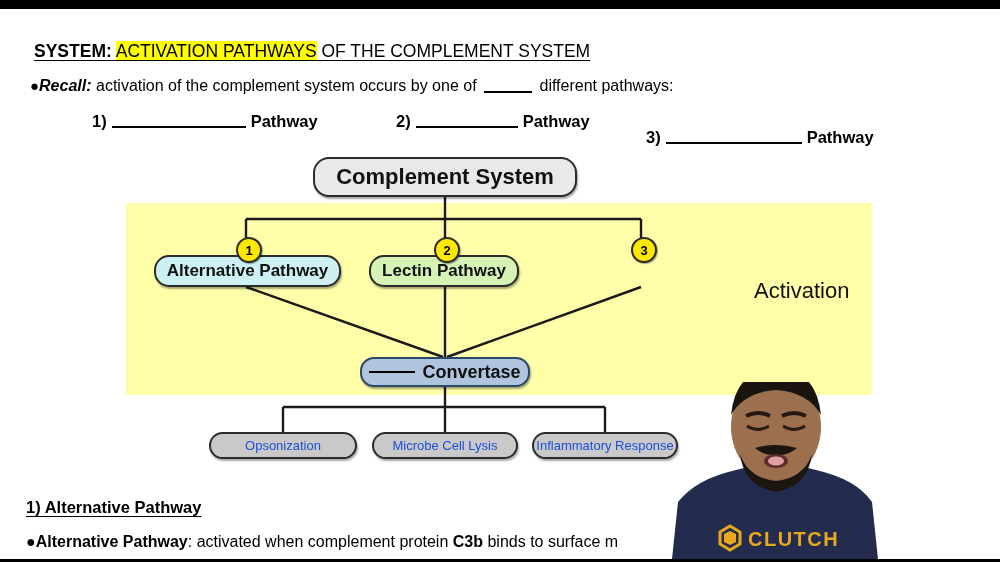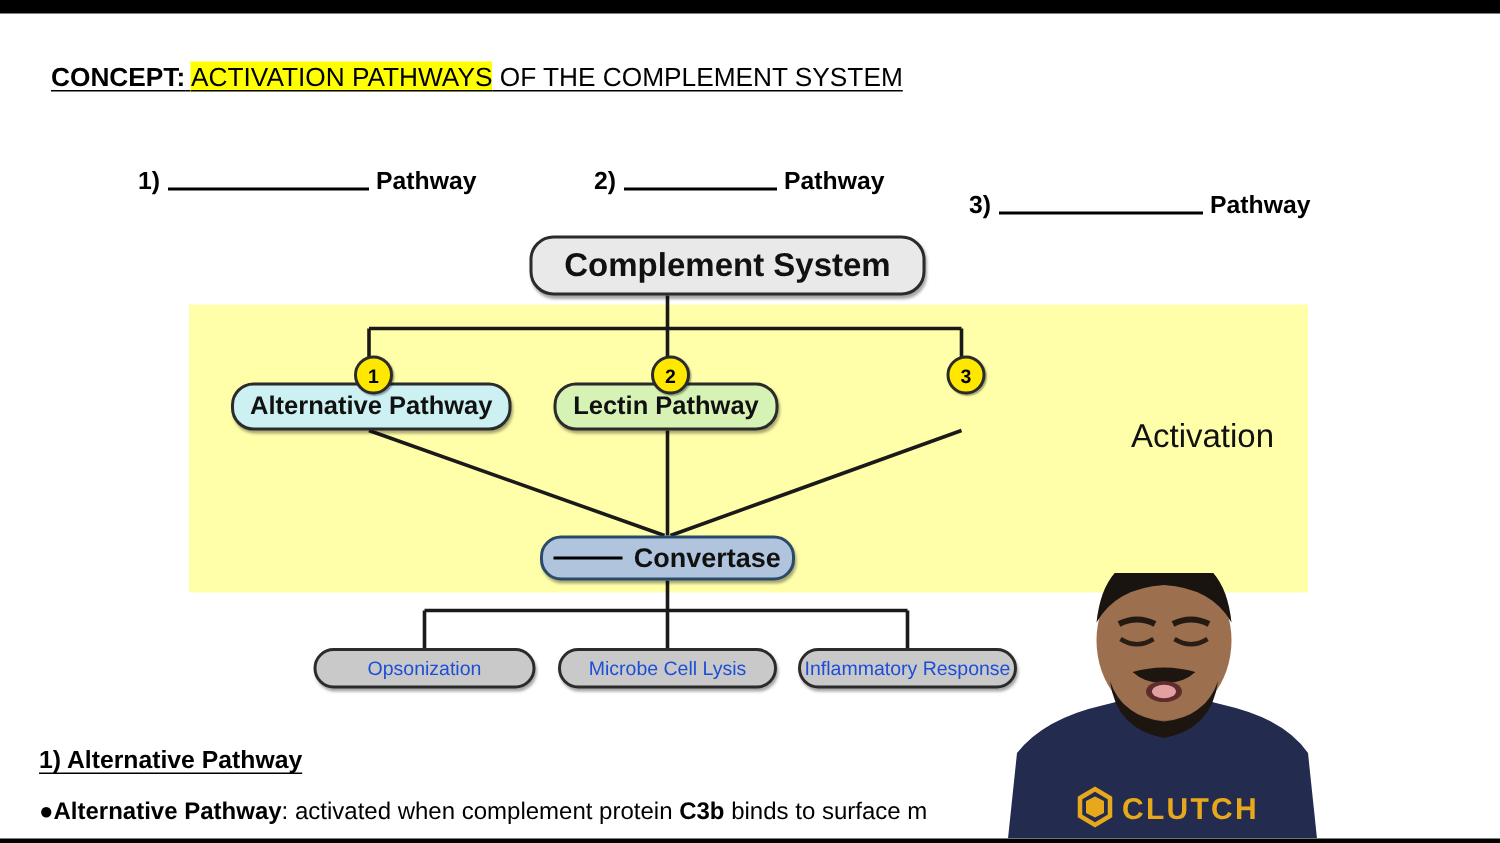--- a/index.html
+++ b/index.html
@@ -137,21 +137,20 @@
     color: #111111;
     box-shadow: 1px 2px 2px rgba(0,0,0,0.35);
   }
 
   .node-root {
     left: 313px; top: 17px;
     width: 264px; height: 40px;
     background: #e9e9e9;
     font-size: 22px;
     border-radius: 16px;
-    margin-left: 40px;
   }
 
   .node-path {
     height: 32px;
     font-size: 17px;
     border-radius: 15px;
   }
   .node-alt {
     left: 154px; top: 115px;
     width: 187px;
@@ -251,23 +250,26 @@
   .presenter svg { display: block; }
 </style>
 </head>
 <body>
 
 <div id="screen">
 
   <div class="bar-top"></div>
 
   <div class="concept-line">
-    <span class="concept-label">CONCEPT:</span><span class="concept-rest"> </span><span class="concept-hl">ACTIVATION PATHWAYS</span><span class="concept-rest"> OF THE COMPLEMENT SYSTEM</span>
-  </div>
-
+    <span class="concept-label">SYSTEM:</span><span class="concept-rest"> </span><span class="concept-hl">ACTIVATION PATHWAYS</span><span class="concept-rest"> OF THE COMPLEMENT SYSTEM</span>
+  </div>
+
+  <div class="recall-line">
+    <span class="recall-bullet">●</span><span class="recall-em">Recall:</span><span> activation of the complement system occurs by one of </span><span class="blank-sm"></span><span> different pathways:</span>
+  </div>
 
   <div class="pathway-blanks">
     <div class="pb pb-1">
       <span>1)</span><span class="blank-line bl-long"></span><span>Pathway</span>
     </div>
     <div class="pb pb-2">
       <span>2)</span><span class="blank-line bl-short"></span><span>Pathway</span>
     </div>
     <div class="pb pb-3">
       <span>3)</span><span class="blank-line bl-med"></span><span>Pathway</span>

